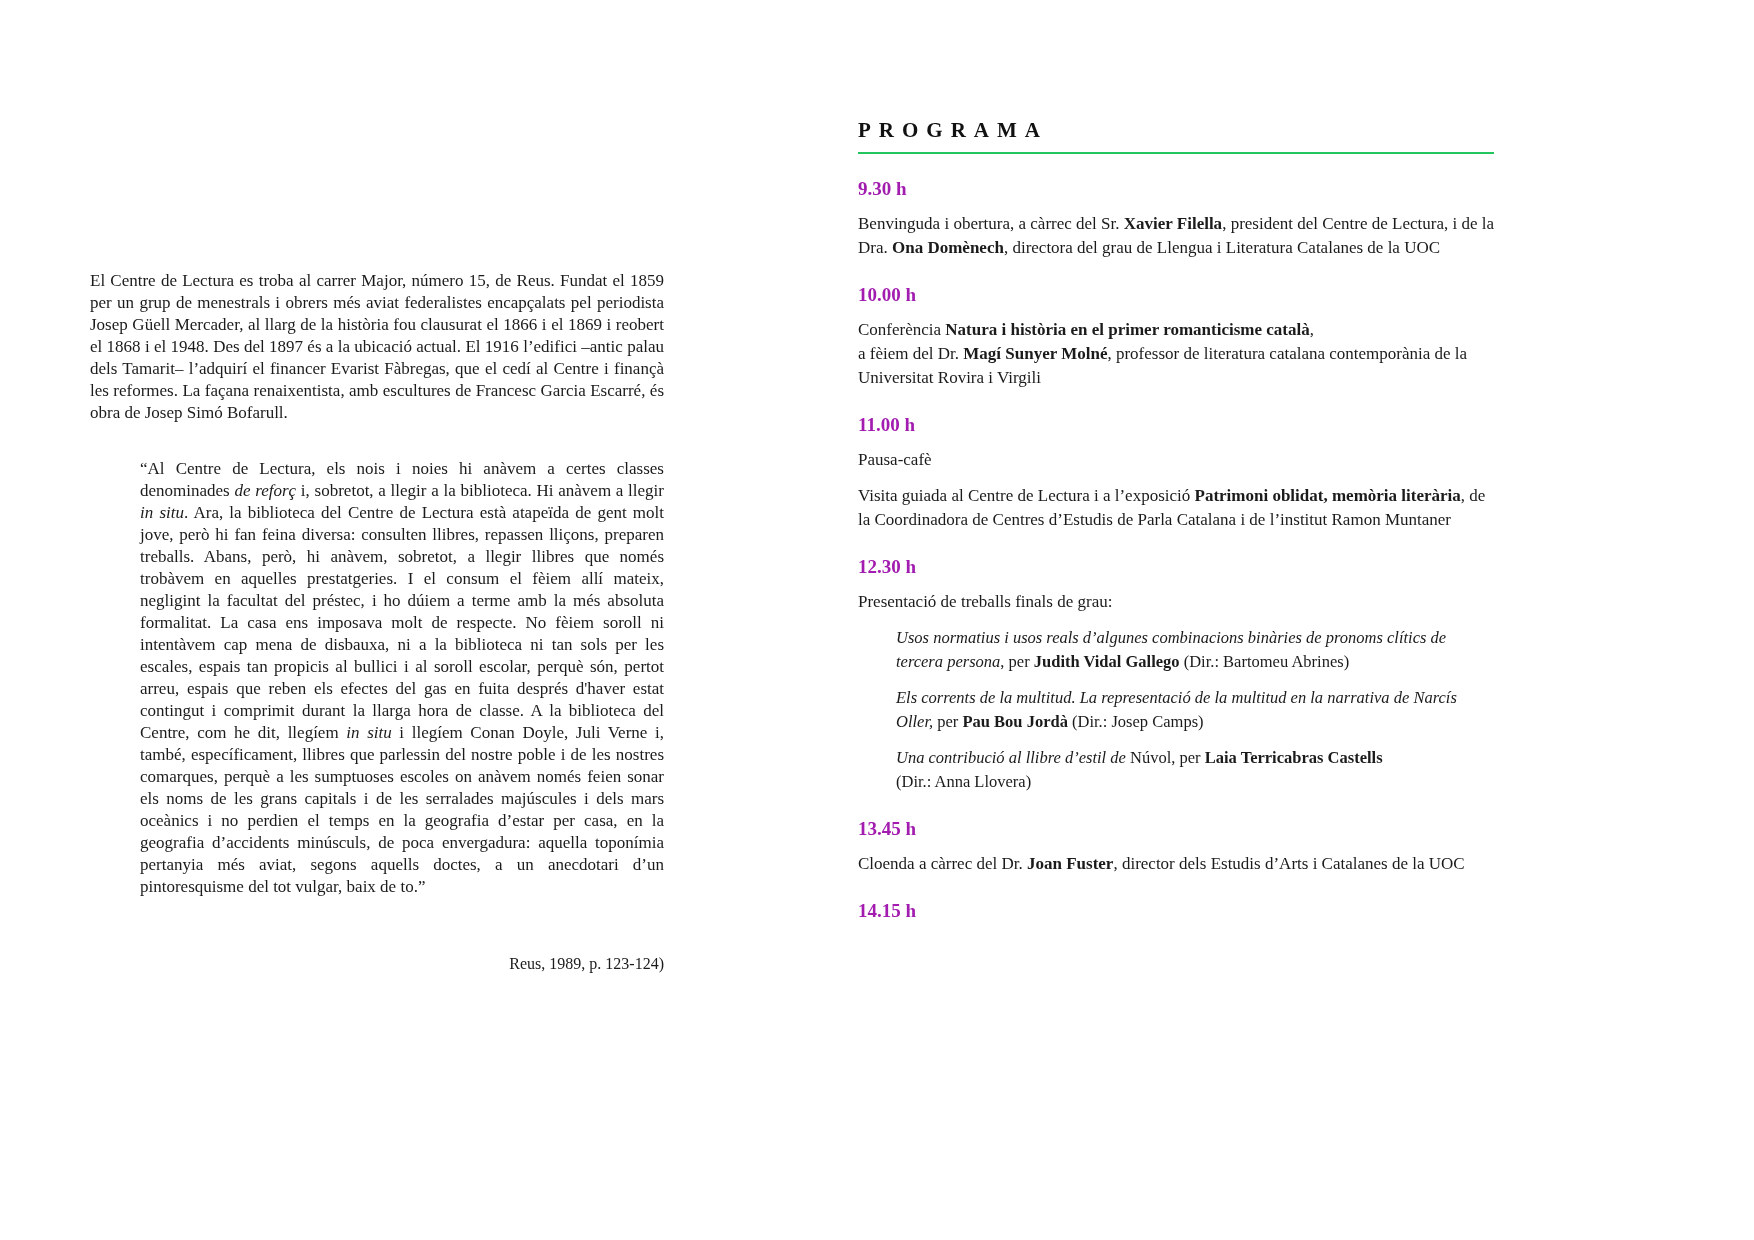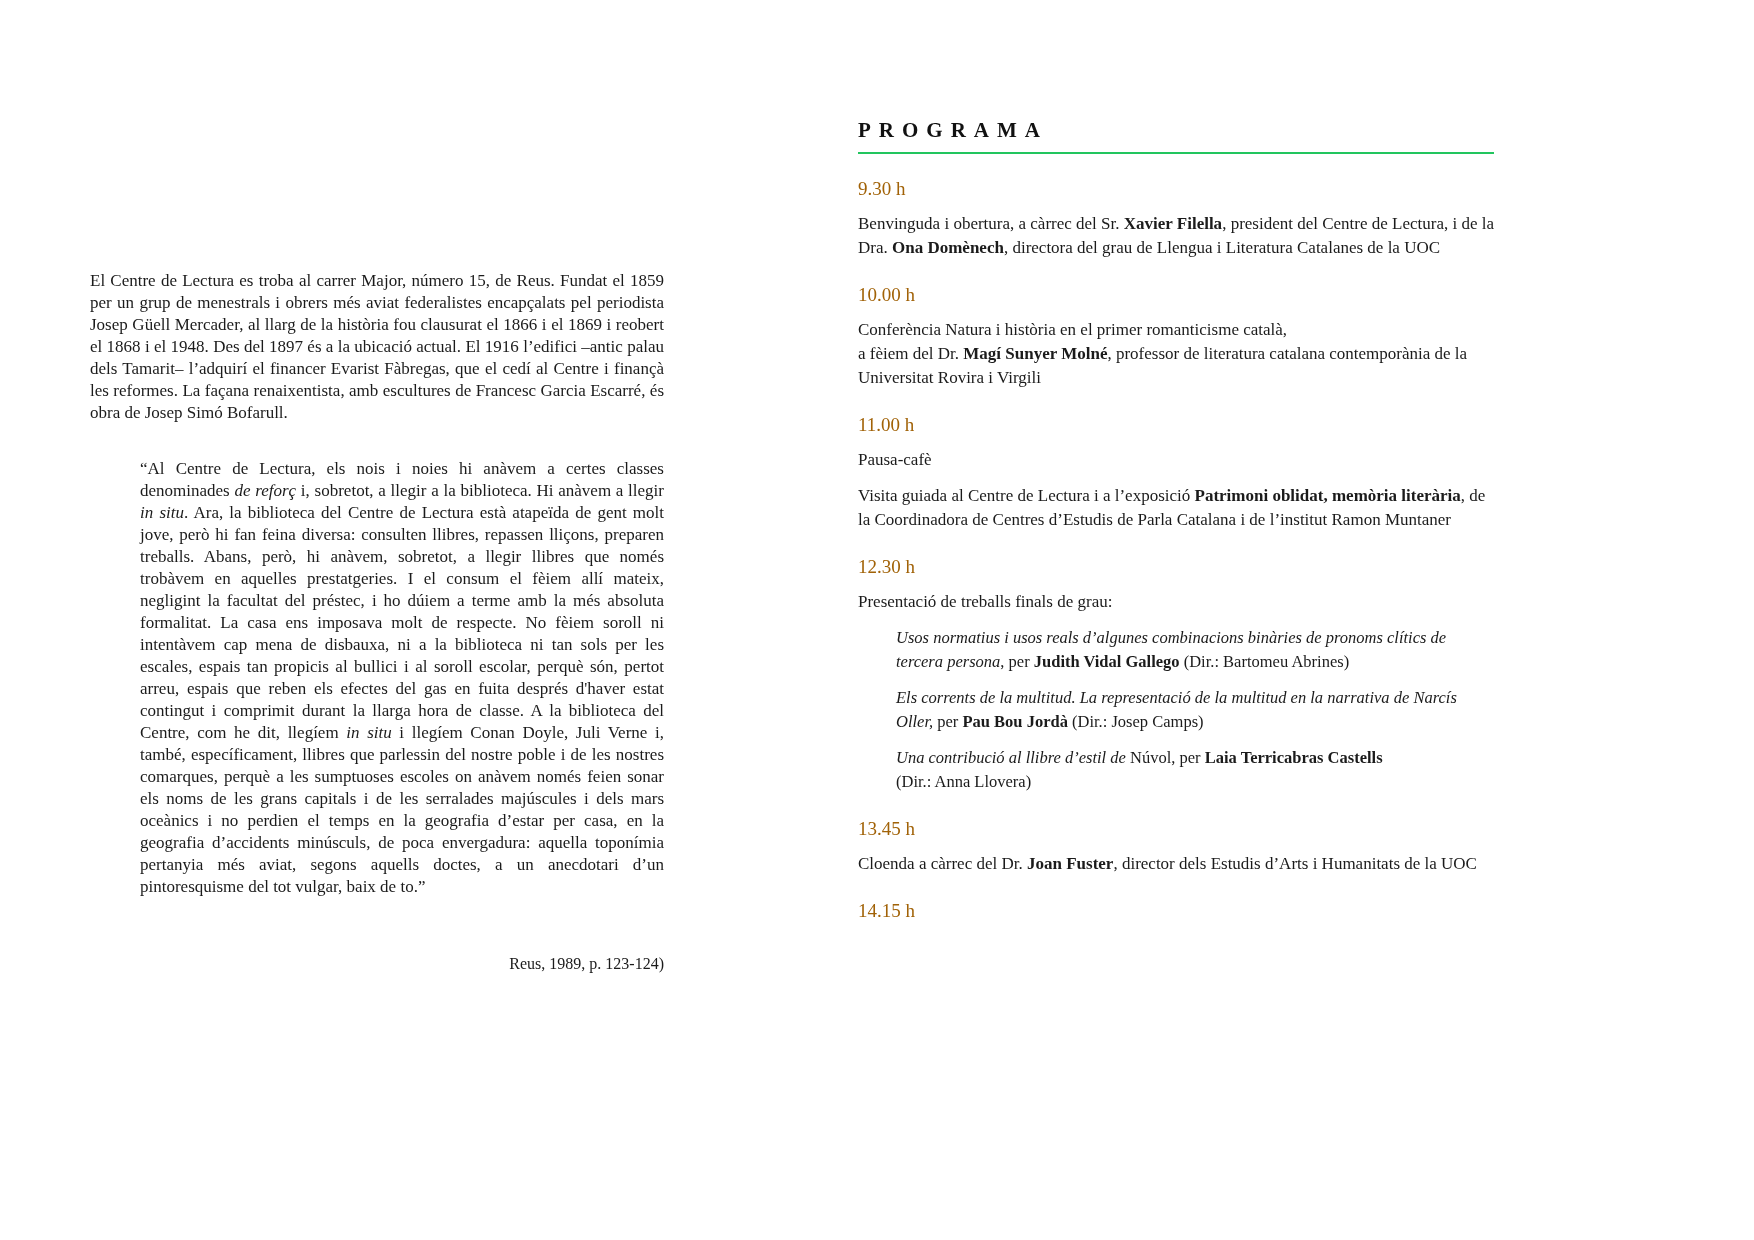--- a/index.html
+++ b/index.html
@@ -41,23 +41,23 @@
   .program-title {
     font-size:21px;
     font-weight:bold;
     letter-spacing:8px;
     color:#111;
     padding-bottom:9px;
     border-bottom:2px solid #22c55e;
   }
   .slot-time {
     font-size:19px;
-    font-weight:normal;
+    font-weight:bold;
     margin:24px 0 12px;
-    color:#a16207;
+    color:#a21caf;
   }
   .slot-para {
     font-size:17px;
     line-height:24px;
     margin:0 0 12px;
   }
   .thesis-item {
     font-size:16.5px;
     line-height:24px;
     margin:0 0 12px 38px;
@@ -79,40 +79,40 @@
 <div class="right-page">
   <div class="program-title">PROGRAMA</div>
 
   <div>
     <div class="slot-time">9.30 h</div>
     <div class="slot-para"><span>Benvinguda i obertura, a càrrec del Sr. </span><span style="font-weight: bold;">Xavier Filella</span><span>, president del Centre de Lectura, i de la Dra. </span><span style="font-weight: bold;">Ona Domènech</span><span>, directora del grau de Llengua i Literatura Catalanes de la UOC</span></div>
   </div>
 
   <div>
     <div class="slot-time">10.00 h</div>
-    <div class="slot-para"><span>Conferència </span><span style="font-weight: normal;">Natura i història en el primer romanticisme català</span><span>,</span><br><span>a fèiem del Dr. </span><span style="font-weight: bold;">Magí Sunyer Molné</span><span>, professor de literatura catalana contemporània de la Universitat Rovira i Virgili</span></div>
+    <div class="slot-para"><span>Conferència </span><span style="font-weight: bold;">Natura i història en el primer romanticisme català</span><span>,</span><br><span>a fèiem del Dr. </span><span style="font-weight: bold;">Magí Sunyer Molné</span><span>, professor de literatura catalana contemporània de la Universitat Rovira i Virgili</span></div>
   </div>
 
   <div>
     <div class="slot-time">11.00 h</div>
     <div class="slot-para"><span>Pausa-cafè</span></div>
     <div class="slot-para"><span>Visita guiada al Centre de Lectura i a l’exposició </span><span style="font-weight: bold;">Patrimoni oblidat, memòria literària</span><span>, de la Coordinadora de Centres d’Estudis de Parla Catalana i de l’institut Ramon Muntaner</span></div>
   </div>
 
   <div>
     <div class="slot-time">12.30 h</div>
     <div class="slot-para"><span>Presentació de treballs finals de grau:</span></div>
     <div>
       <div class="thesis-item"><span style="font-style: italic;">Usos normatius i usos reals d’algunes combinacions binàries de pronoms clítics de tercera persona</span><span>, per </span><span style="font-weight: bold;">Judith Vidal Gallego</span><span> (Dir.: Bartomeu Abrines)</span></div>
       <div class="thesis-item"><span style="font-style: italic;">Els corrents de la multitud. La representació de la multitud en la narrativa de Narcís Oller,</span><span> per </span><span style="font-weight: bold;">Pau Bou Jordà</span><span> (Dir.: Josep Camps)</span></div>
       <div class="thesis-item"><span style="font-style: italic;">Una contribució al llibre d’estil de</span><span> Núvol, per </span><span style="font-weight: bold;">Laia Terricabras Castells</span><br><span>(Dir.: Anna Llovera)</span></div>
     </div>
   </div>
 
   <div>
     <div class="slot-time">13.45 h</div>
-    <div class="slot-para"><span>Cloenda a càrrec del Dr. </span><span style="font-weight: bold;">Joan Fuster</span><span>, director dels Estudis d’Arts i Humanitats de la UOC</span></div>
+    <div class="slot-para"><span>Cloenda a càrrec del Dr. </span><span style="font-weight: bold;">Joan Fuster</span><span>, director dels Estudis d’Arts i Catalanes de la UOC</span></div>
   </div>
 
   <div>
     <div class="slot-time">14.15 h</div>
   </div>
 </div>
 
 </body></html>

